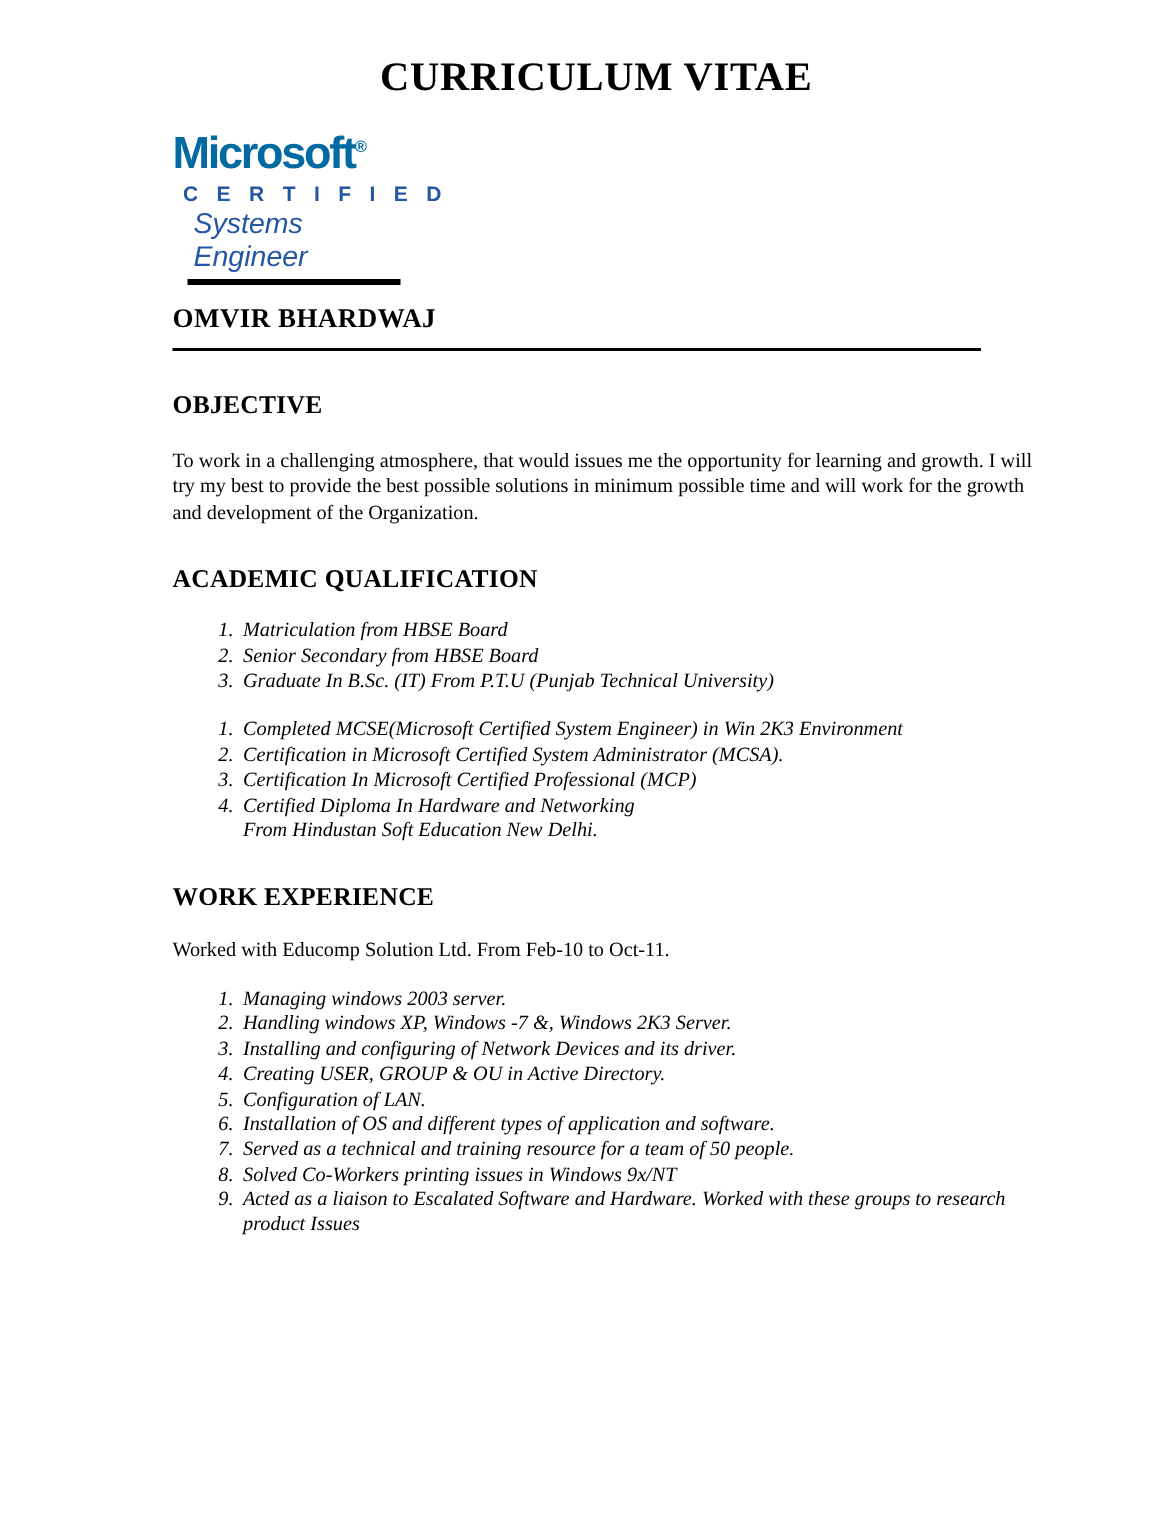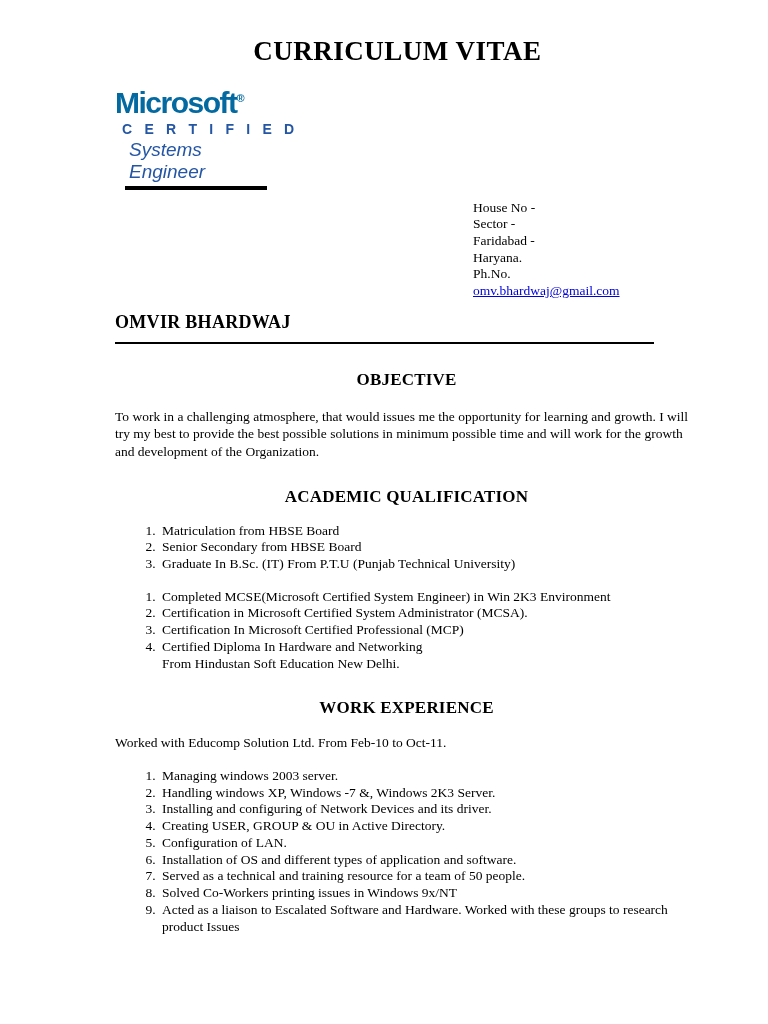--- a/index.html
+++ b/index.html
@@ -60,27 +60,28 @@
   }
   .email {
     color: var(--link-blue, #0000dd);
     text-decoration: underline;
     cursor: pointer;
   }
   
   .name { margin: 12px 0 0 0; font-size: 18px; font-weight: 700; letter-spacing: 0.3px; }
   .name-rule { width: 539px; border-top: 2px solid #000; margin-top: 9px; }
   
-  .section-heading { margin: 26px 0 0 0; font-size: 17px; font-weight: 700; letter-spacing: 0.2px; text-align: center; }
+  .section-heading { margin: 26px 0 0 0; font-size: 17px; font-weight: 700; letter-spacing: 0.2px; }
   .body-text { margin: 18px 0 0 0; font-size: 13.5px; line-height: 1.3; }
   .num-list {
     margin: 16px 0 0 0;
     padding-left: 44px;
     font-size: 13.5px;
     line-height: 1.24;
+    font-style: italic;
   }
   .num-list li { padding-left: 3px; white-space: pre-line; }
   .work-intro { margin-top: 16px; }
   .key-resp {
     margin: 18px 0 0 0;
     font-size: 14px;
     font-weight: 700;
     text-decoration: underline;
   }
   .resp-list { margin-top: 16px; }
@@ -92,30 +93,20 @@
 
   <h1 class="doc-title">CURRICULUM VITAE</h1>
 
   <div class="logo">
     <div class="logo-brand"><span>Microsoft</span><span class="reg">®</span></div>
     <div class="logo-certified">C E R T I F I E D</div>
     <div class="logo-subtitle">Systems Engineer</div>
     <div class="logo-rule"></div>
   </div>
 
-  <div class="contact">
-    <div>
-        <div class="contact-line">House No -</div>
-        <div class="contact-line">Sector -</div>
-        <div class="contact-line">Faridabad -</div>
-        <div class="contact-line">Haryana.</div>
-        <div class="contact-line">Ph.No.</div>
-      </div>
-    <div class="contact-line"><a href="#" class="email">omv.bhardwaj@gmail.com</a></div>
-  </div>
 
   <h2 class="name">OMVIR BHARDWAJ</h2>
   <div class="name-rule"></div>
 
   <h3 class="section-heading">OBJECTIVE</h3>
   <p class="body-text">To work in a challenging atmosphere, that would issues me the opportunity for learning and growth. I will try my best to provide the best possible solutions in minimum possible time and will work for the growth and development of the Organization.</p>
 
   <h3 class="section-heading">ACADEMIC QUALIFICATION</h3>
   <ol class="num-list">
       <li>Matriculation from HBSE Board</li>

